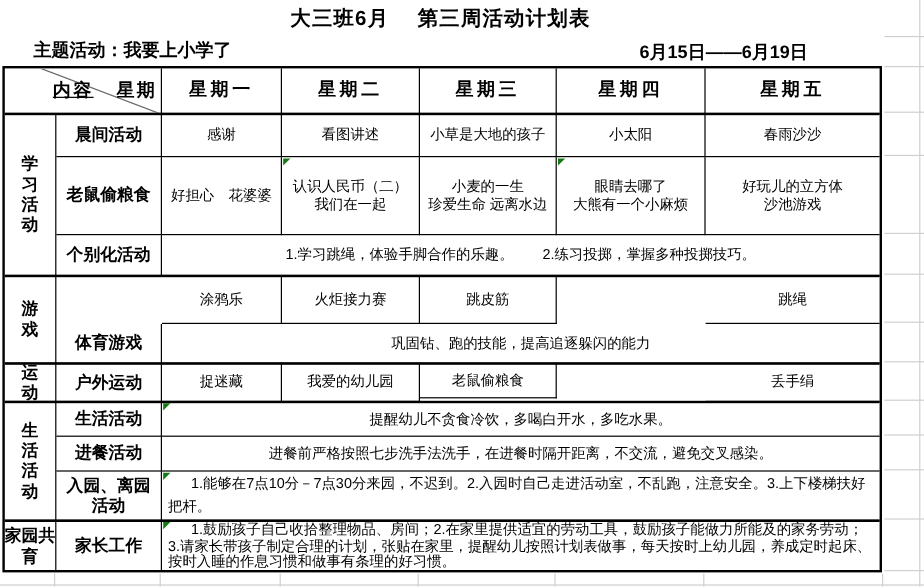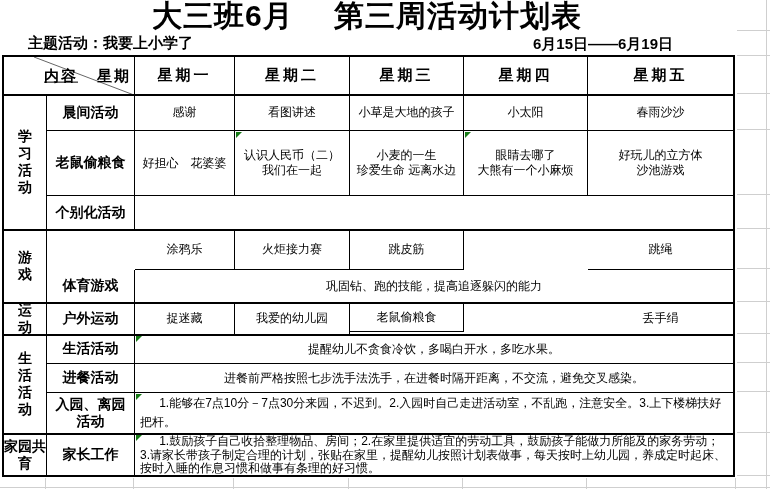--- a/index.html
+++ b/index.html
@@ -3,21 +3,21 @@
 <meta charset="utf-8">
 <style>
   * { margin:0; padding:0; box-sizing:border-box; }
   body { background:#e8e8e8; font-family:"Liberation Sans","DejaVu Sans",sans-serif; }
   #screen {
     position:relative; width:770px; height:489px; background:#ffffff;
     overflow:hidden; color:#000;
   }
   .title {
     position:absolute; left:0; top:1px; width:734px; height:30px;
-    text-align:center; font-size:30px; font-weight:bold; line-height:30px;
+    text-align:center; font-size:17px; font-weight:bold; line-height:30px;
     letter-spacing:1px;
   }
   .theme {
     position:absolute; left:28px; top:31px; font-size:15px; font-weight:bold;
     line-height:24px;
   }
   .dates {
     position:absolute; left:533px; top:33px; font-size:15px; font-weight:bold;
     line-height:22px;
   }
@@ -94,20 +94,21 @@
     <div class="cell bodyc" style="left:231px;top:74px;width:115px;height:65px">认识人民币（二）
 我们在一起</div>
     <div class="cell bodyc" style="left:346px;top:74px;width:114px;height:65px">小麦的一生
 珍爱生命 远离水边</div>
     <div class="cell bodyc" style="left:460px;top:74px;width:124px;height:65px">眼睛去哪了
 大熊有一个小麻烦</div>
     <div class="cell bodyc noR" style="left:584px;top:74px;width:145px;height:65px">好玩儿的立方体
 沙池游戏</div>
 
     <div class="cell rlabel" style="left:43px;top:139px;width:88px;height:34px">个别化活动</div>
+    <div class="cell longc noR" style="left:131px;top:139px;width:598px;height:34px">1.学习跳绳，体验手脚合作的乐趣。　　2.练习投掷，掌握多种投掷技巧。</div>
 
     <div class="cell bodyc" style="left:131px;top:173px;width:100px;height:40px">涂鸦乐</div>
     <div class="cell bodyc" style="left:231px;top:173px;width:115px;height:40px">火炬接力赛</div>
     <div class="cell bodyc" style="left:346px;top:173px;width:114px;height:40px">跳皮筋</div>
     <div class="cell bodyc noR" style="left:584px;top:173px;width:145px;height:40px">跳绳</div>
 
     <div class="cell rlabel" style="left:43px;top:213px;width:88px;height:33px">体育游戏</div>
     <div class="cell longc noR" style="left:131px;top:213px;width:598px;height:33px">巩固钻、跑的技能，提高追逐躲闪的能力</div>
 
     <div class="cell rlabel" style="left:43px;top:246px;width:88px;height:32px">户外运动</div>

